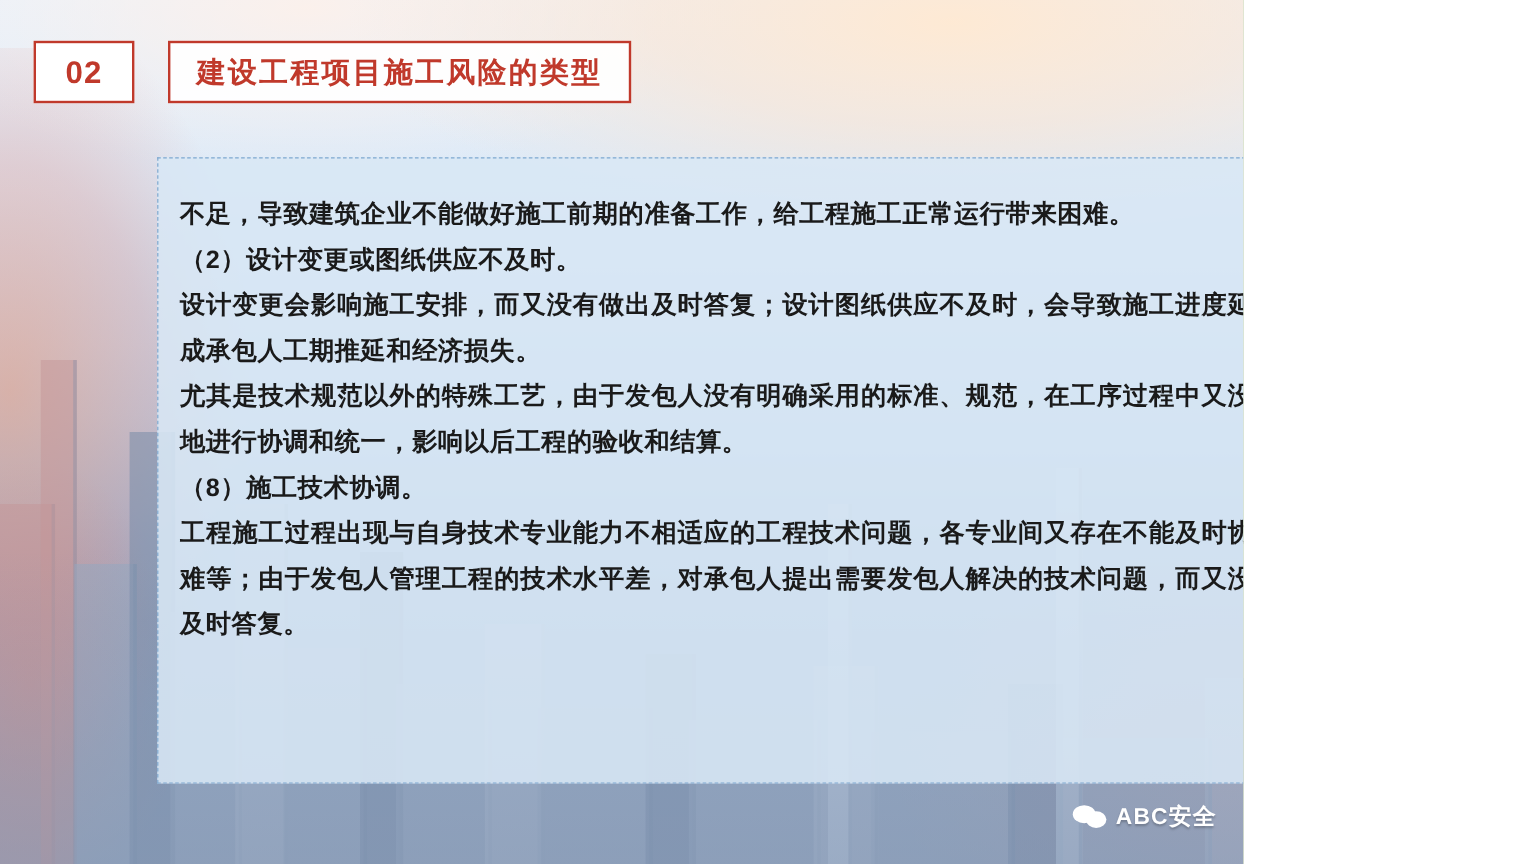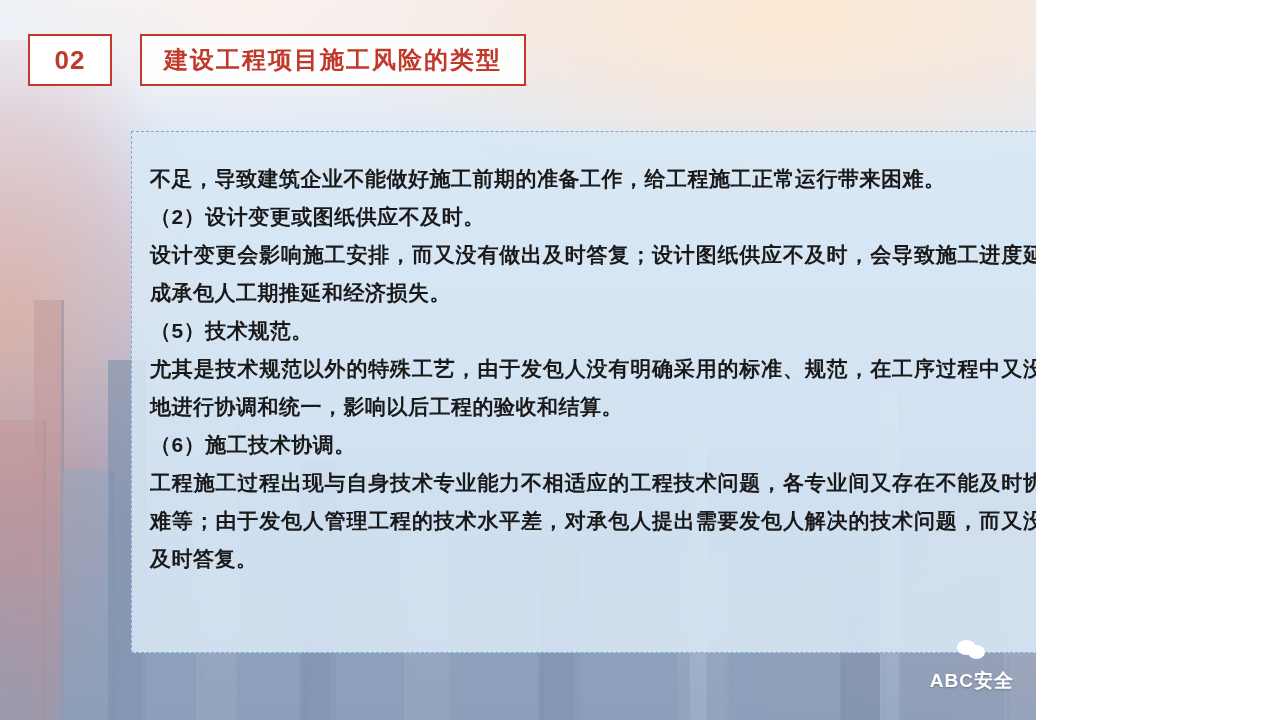--- a/index.html
+++ b/index.html
@@ -147,21 +147,20 @@
   }
 
   
   .footer-logo {
     position: absolute;
     right: 22px;
     bottom: 26px;
     display: flex;
     align-items: center;
     gap: 6px;
-    flex-direction: column;
   }
   .wechat-icon {
     width: 30px;
     height: 24px;
     position: relative;
   }
   .wechat-icon .b1, .wechat-icon .b2 {
     position: absolute;
     background: #ffffff;
     border-radius: 50%;
@@ -216,23 +215,22 @@
     <span class="section-num">02</span>
   </div>
   <div class="section-title-box">
     <span class="section-title">建设工程项目施工风险的类型</span>
   </div>
 
   <div class="content-panel">
     <p class="para">不足，导致建筑企业不能做好施工前期的准备工作，给工程施工正常运行带来困难。</p>
     <p class="para">（2）设计变更或图纸供应不及时。</p>
     <p class="para">设计变更会影响施工安排，而又没有做出及时答复；设计图纸供应不及时，会导致施工进度延误，造成承包人工期推延和经济损失。</p>
-    <p class="para">（5）技术规范。</p>
     <p class="para">尤其是技术规范以外的特殊工艺，由于发包人没有明确采用的标准、规范，在工序过程中又没有较好地进行协调和统一，影响以后工程的验收和结算。</p>
-    <p class="para">（6）施工技术协调。</p>
+    <p class="para">（8）施工技术协调。</p>
     <p class="para">工程施工过程出现与自身技术专业能力不相适应的工程技术问题，各专业间又存在不能及时协调的困难等；由于发包人管理工程的技术水平差，对承包人提出需要发包人解决的技术问题，而又没有做出及时答复。</p>
   </div>
 
   <div class="footer-logo">
     <span class="wechat-icon">
       <span class="b1"></span>
       <span class="b2"></span>
     </span>
     <span class="footer-text">ABC安全</span>
   </div>

